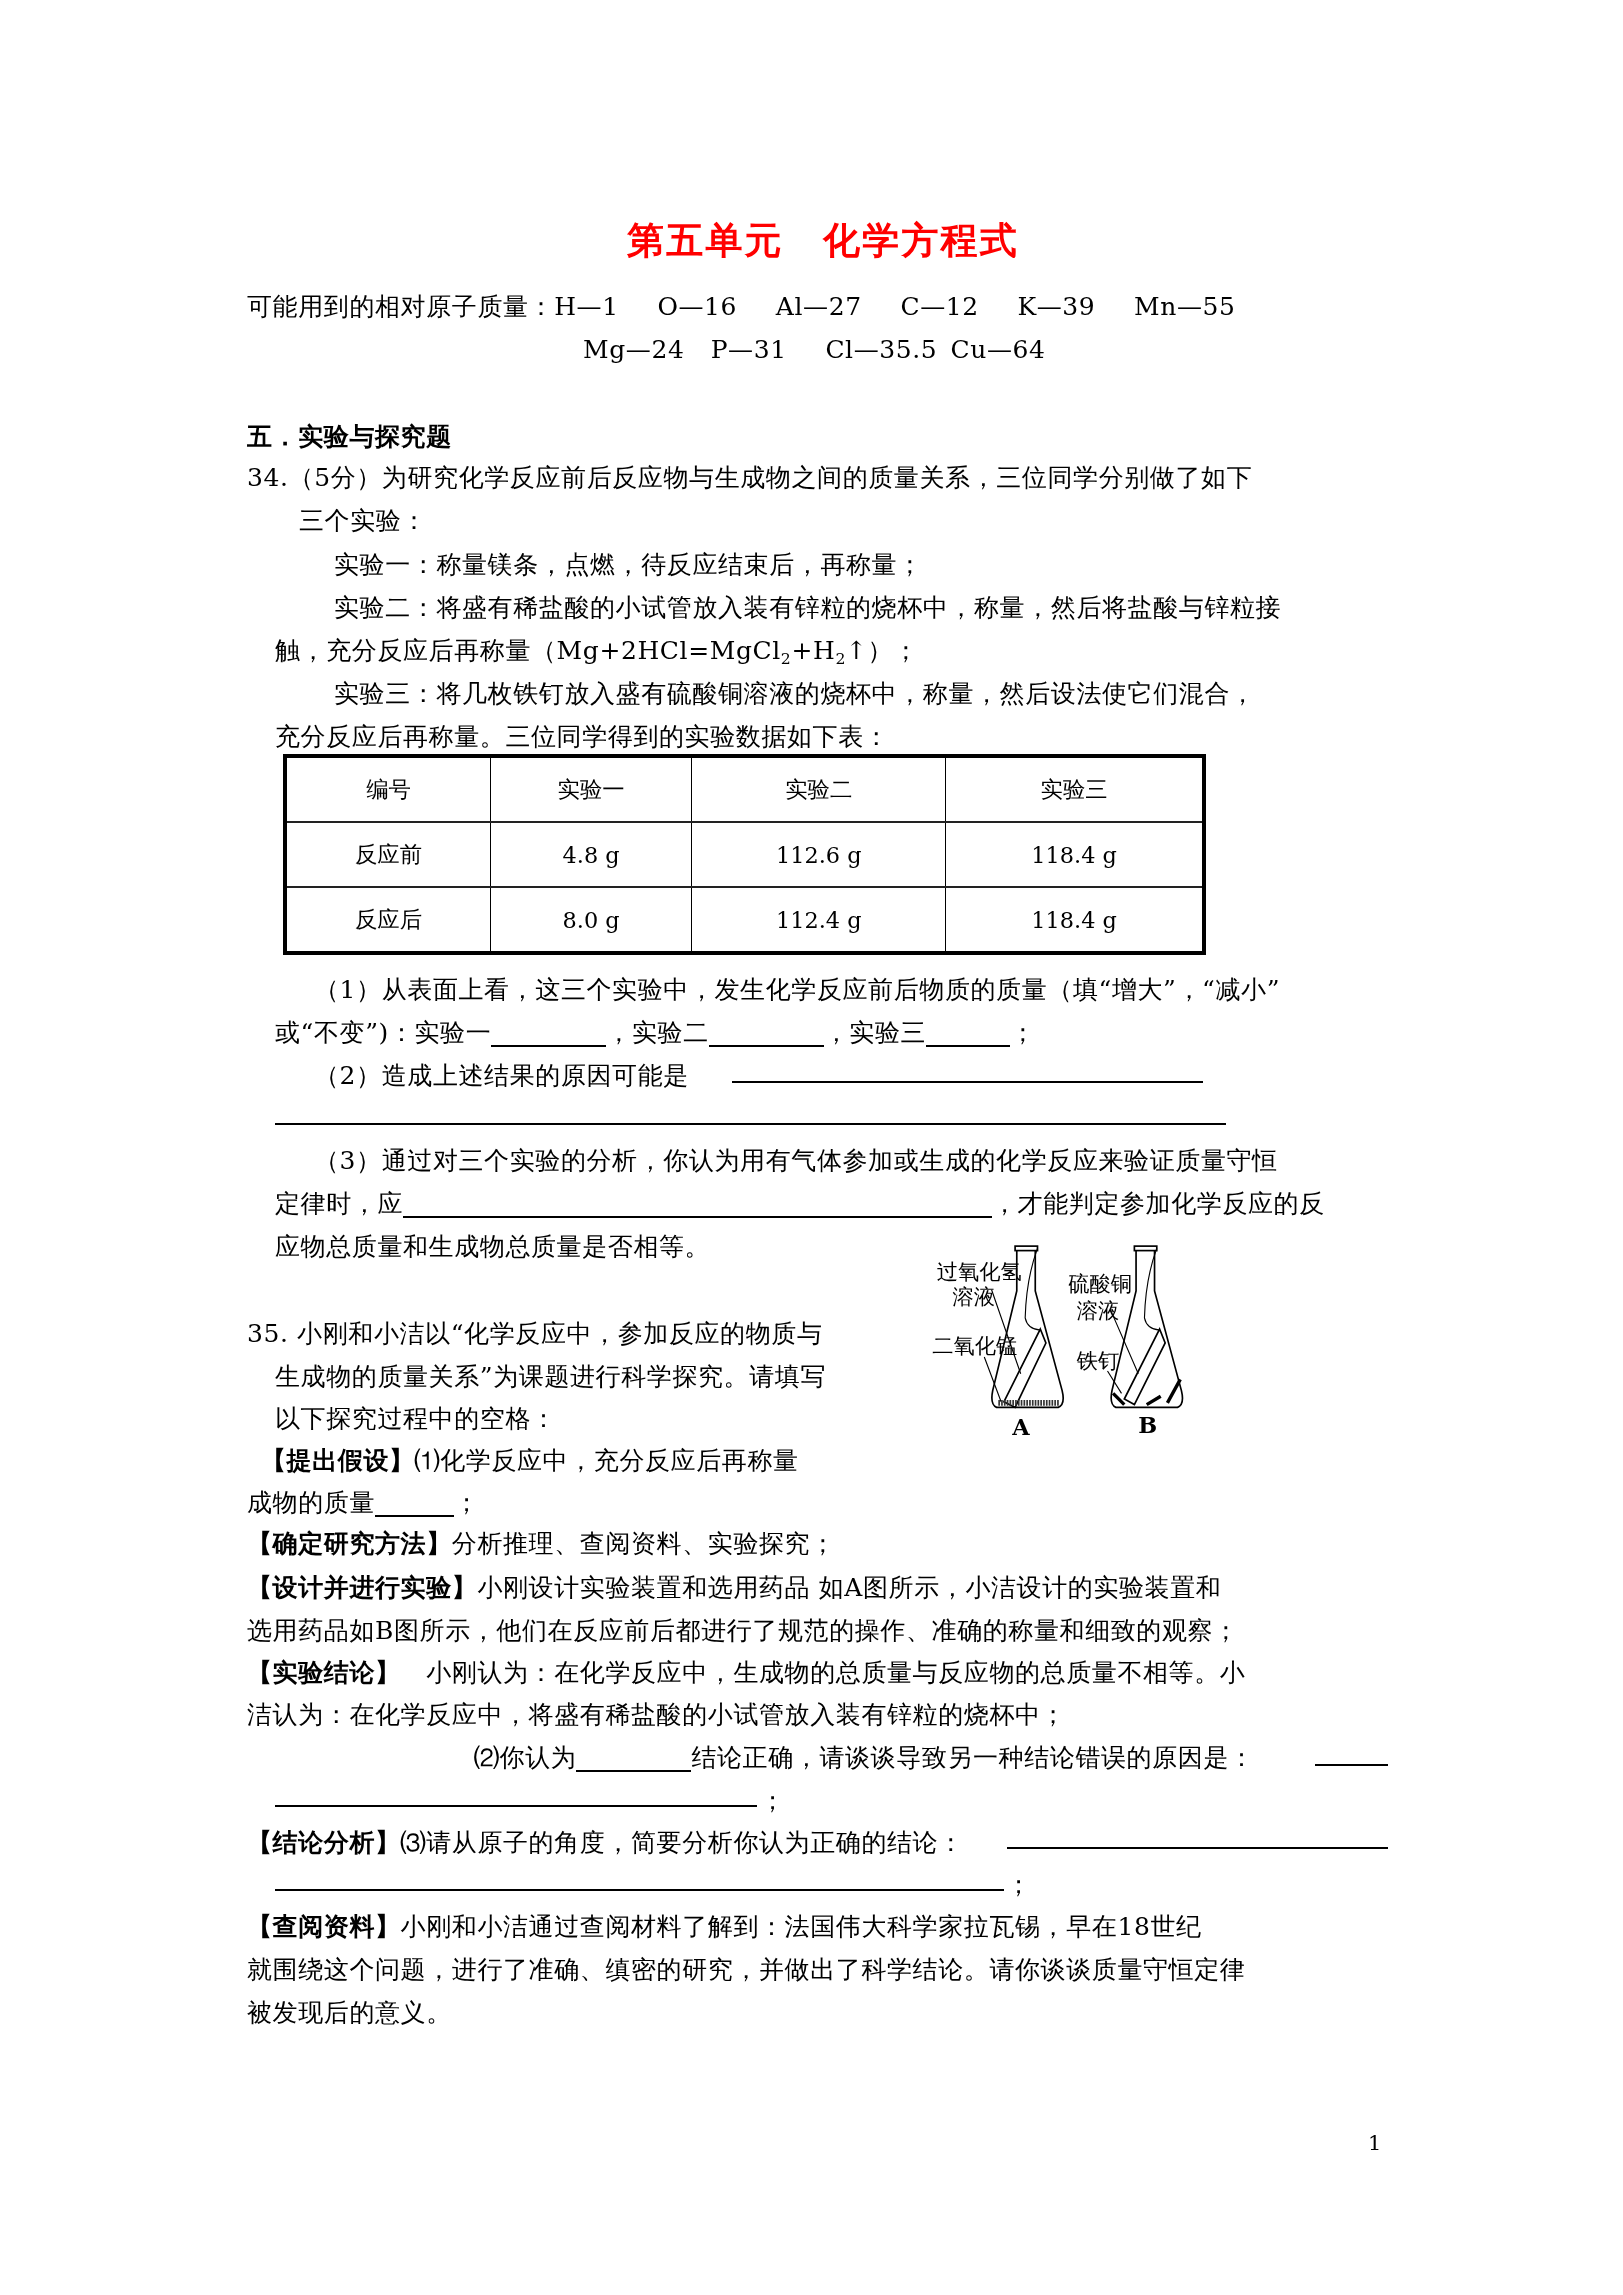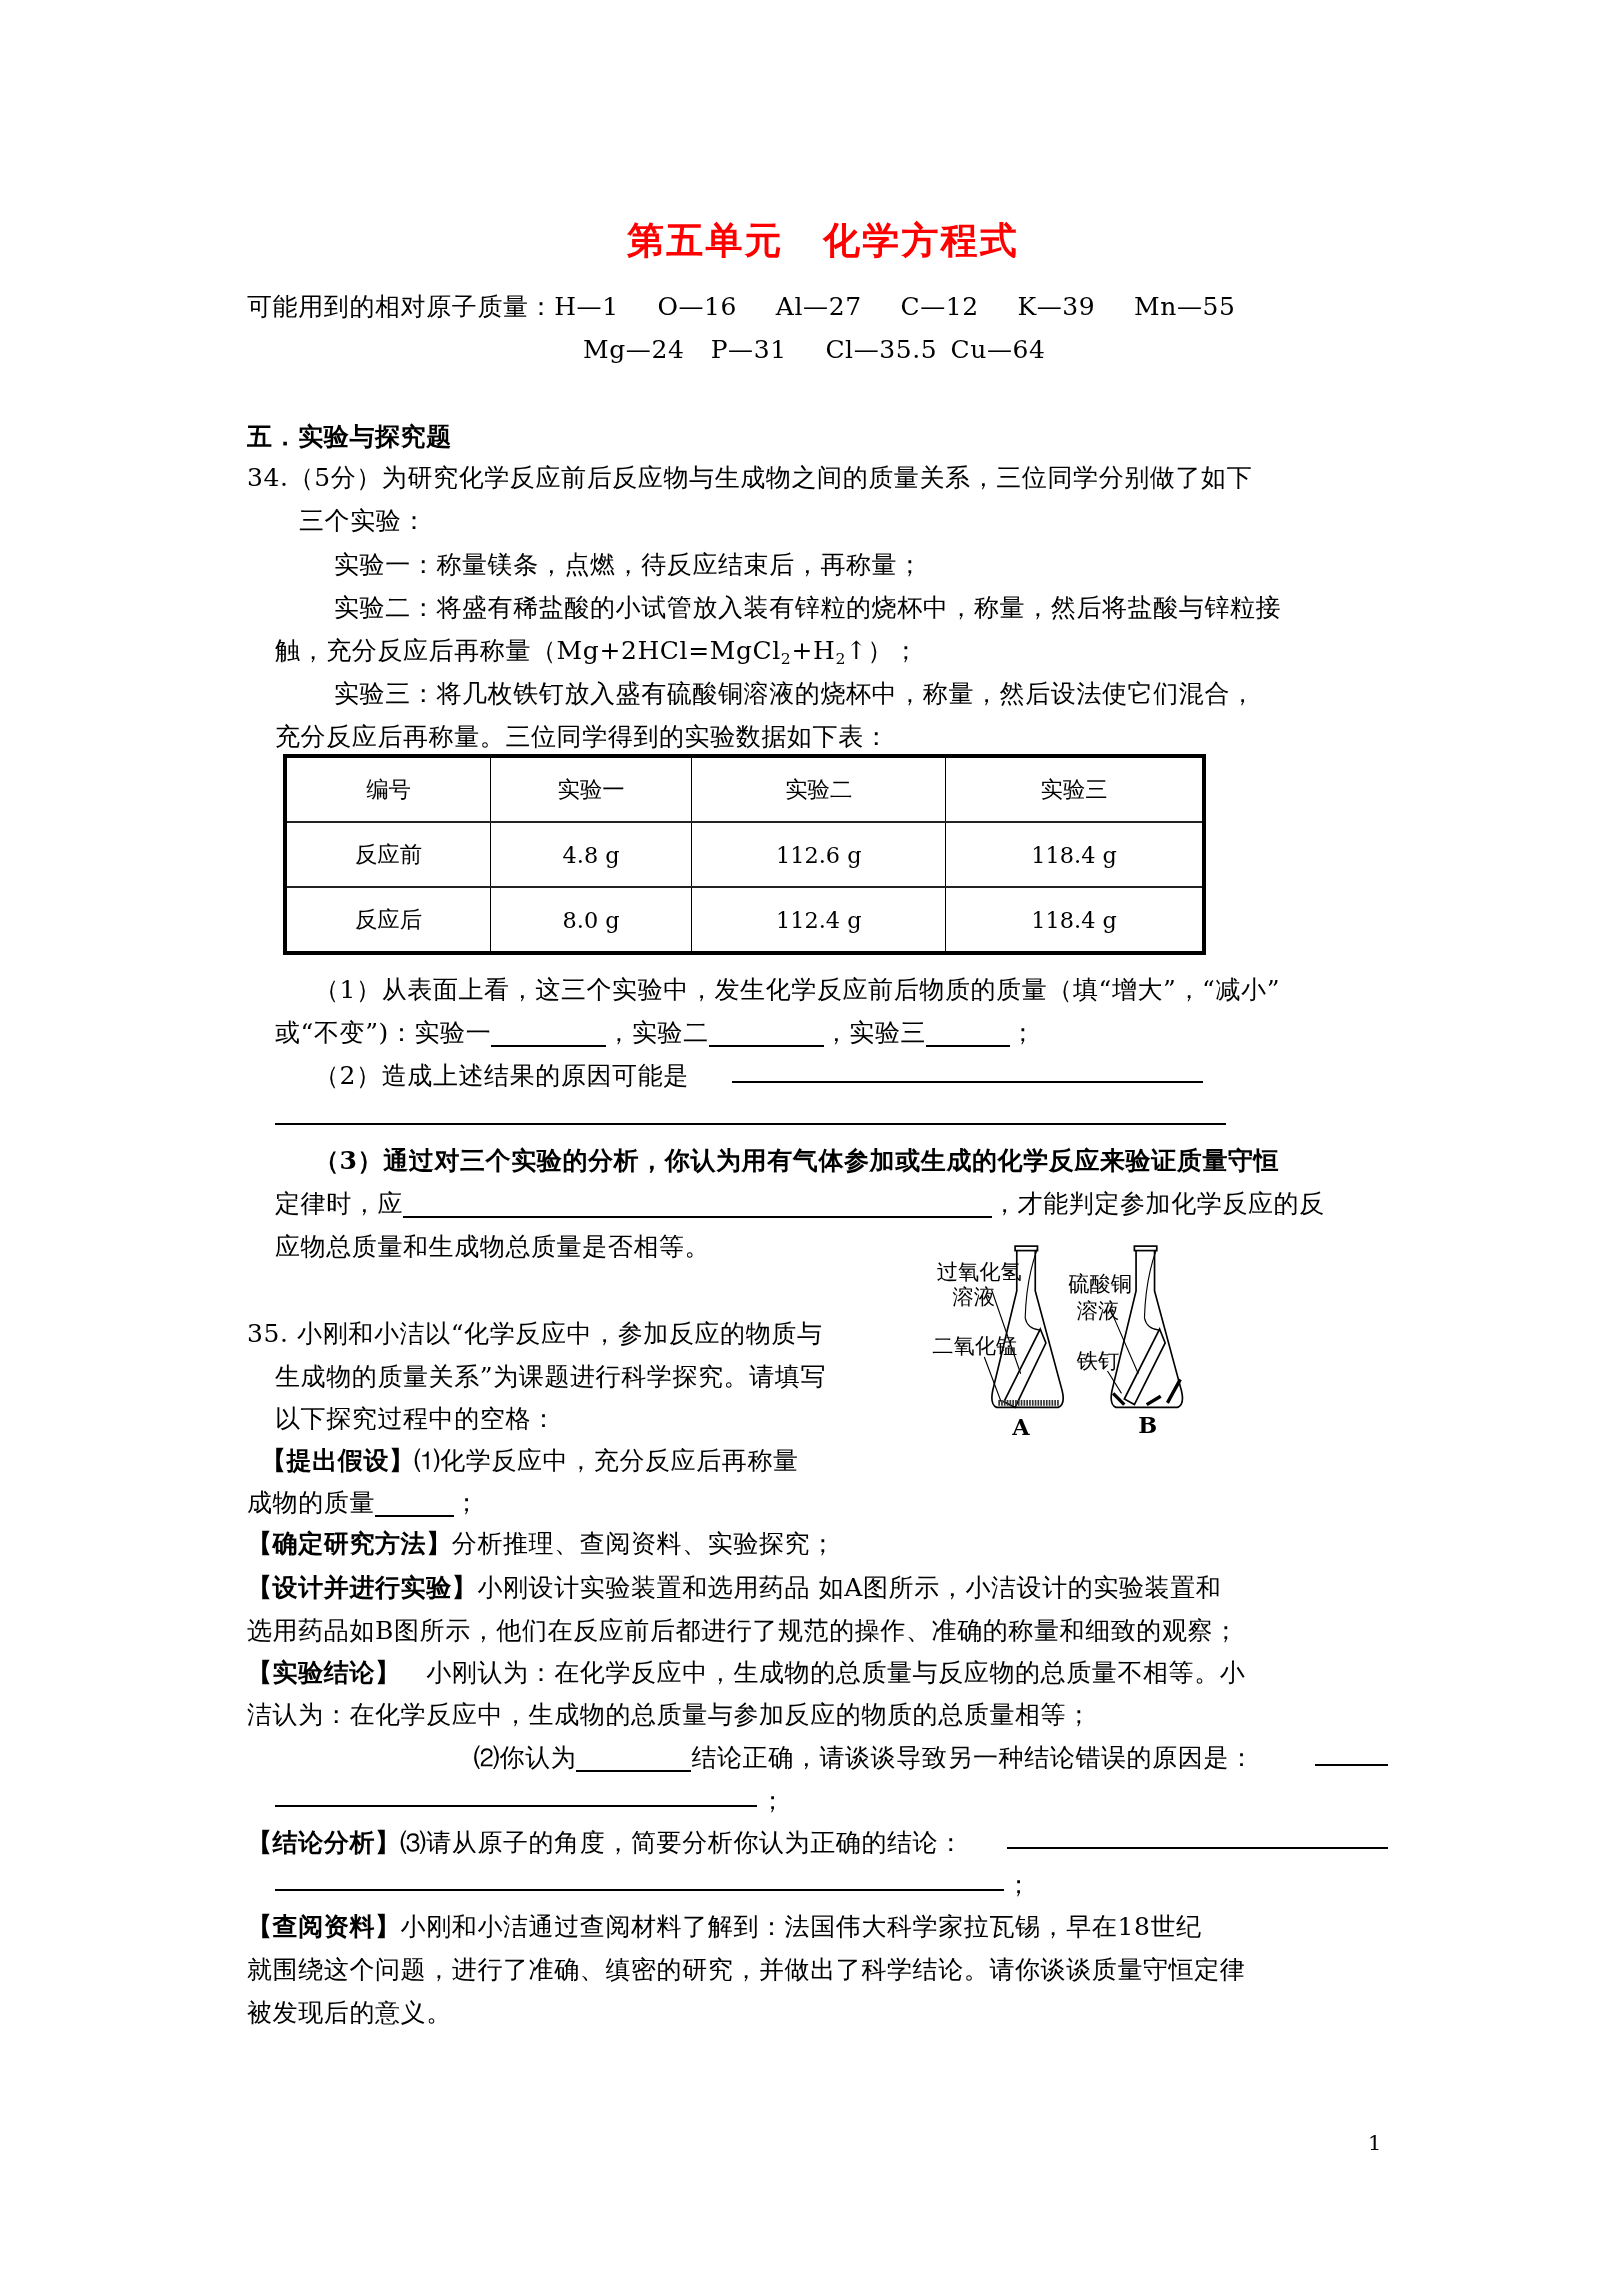--- a/index.html
+++ b/index.html
@@ -68,21 +68,21 @@
 
 <div class="abs txt" style="left:314px; top:975px;">（1）从表面上看，这三个实验中，发生化学反应前后物质的质量（填“增大”，“减小”</div>
 <div class="abs txt" style="left:275px; top:1018px;">
   <span>或“不变”)：实验一</span><span class="blank" style="width:115px;"></span><span>，实验二</span><span class="blank" style="width:115px;"></span><span>，实验三</span><span class="blank" style="width:84px;"></span><span>；</span>
 </div>
 
 <div class="abs txt" style="left:314px; top:1061px;">（2）造成上述结果的原因可能是</div>
 <div class="uline" style="left:732px; top:1081px; width:471px;"></div>
 <div class="uline" style="left:275px; top:1123px; width:951px;"></div>
 
-<div class="abs txt" style="left:314px; top:1146px;font-weight:bold;">（3）通过对三个实验的分析，你认为用有气体参加或生成的化学反应来验证质量守恒</div>
+<div class="abs txt" style="left:314px; top:1146px;">（3）通过对三个实验的分析，你认为用有气体参加或生成的化学反应来验证质量守恒</div>
 <div class="abs txt" style="left:275px; top:1189px;">
   <span>定律时，应</span><span class="blank" style="width:589px;"></span><span>，才能判定参加化学反应的反</span>
 </div>
 <div class="abs txt" style="left:275px; top:1232px;">应物总质量和生成物总质量是否相等。</div>
 
 <svg class="abs" style="left:925px; top:1245px;" width="505" height="224" viewBox="0 0 900 400">
 
   <g fill="none" stroke="#000" stroke-width="3">
     <rect x="160" y="2" width="40" height="8"></rect>
     <path d="M163 10 L163 82 L120 260 Q115 285 127 290 L237 290 Q250 285 244 260 L196 82 L196 10"></path>
@@ -126,21 +126,21 @@
 </div>
 
 <div class="abs txt" style="left:247px; top:1573px;">
   <span class="bold">【设计并进行实验】</span><span>小刚设计实验装置和选用药品 如A图所示，小洁设计的实验装置和</span>
 </div>
 <div class="abs txt" style="left:247px; top:1616px;">选用药品如B图所示，他们在反应前后都进行了规范的操作、准确的称量和细致的观察；</div>
 
 <div class="abs txt" style="left:247px; top:1658px;">
   <span class="bold">【实验结论】</span><span>　小刚认为：在化学反应中，生成物的总质量与反应物的总质量不相等。小</span>
 </div>
-<div class="abs txt" style="left:247px; top:1700px;">洁认为：在化学反应中，生成物的总质量与参加反应的物质的总质量相等；</div>
+<div class="abs txt" style="left:247px; top:1700px;">洁认为：在化学反应中，将盛有稀盐酸的小试管放入装有锌粒的烧杯中；</div>
 
 <div class="abs txt" style="left:446px; top:1743px;margin-left:28px;">
   <span>⑵你认为</span><span class="blank" style="width:115px;"></span><span>结论正确，请谈谈导致另一种结论错误的原因是：</span>
 </div>
 <div class="uline" style="left:1315px; top:1764px; width:73px;"></div>
 <div class="uline" style="left:275px; top:1805px; width:482px;"></div>
 <div class="abs txt" style="left:760px; top:1786px;">；</div>
 
 <div class="abs txt" style="left:247px; top:1828px;">
   <span class="bold">【结论分析】</span><span>⑶请从原子的角度，简要分析你认为正确的结论：</span>

